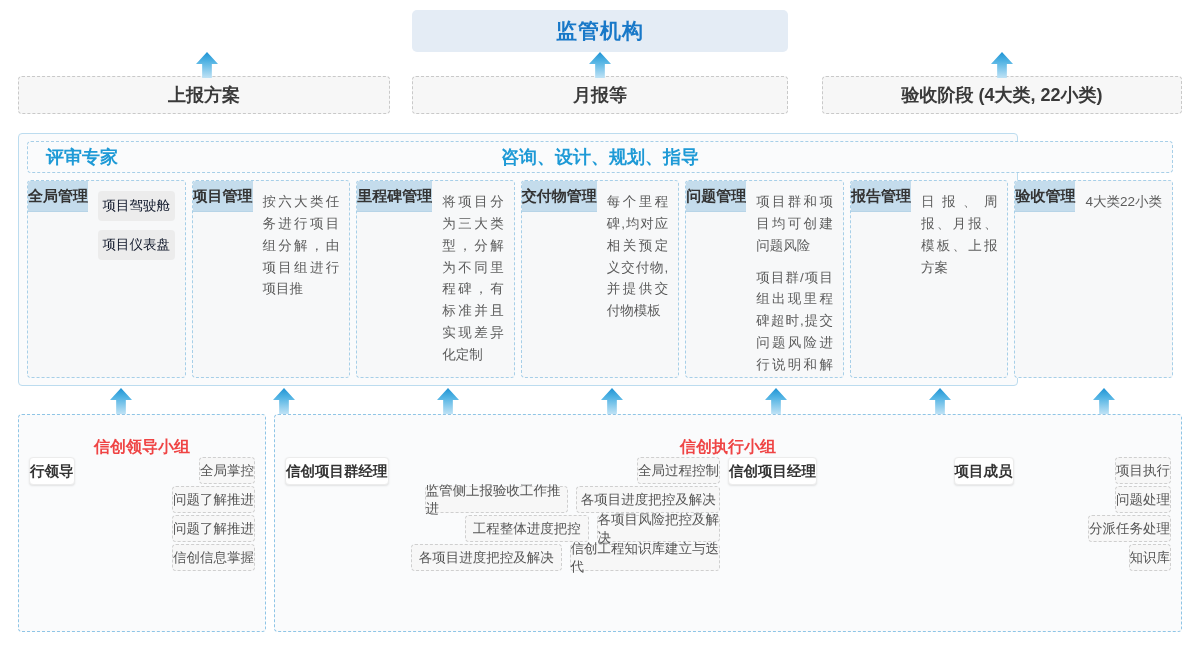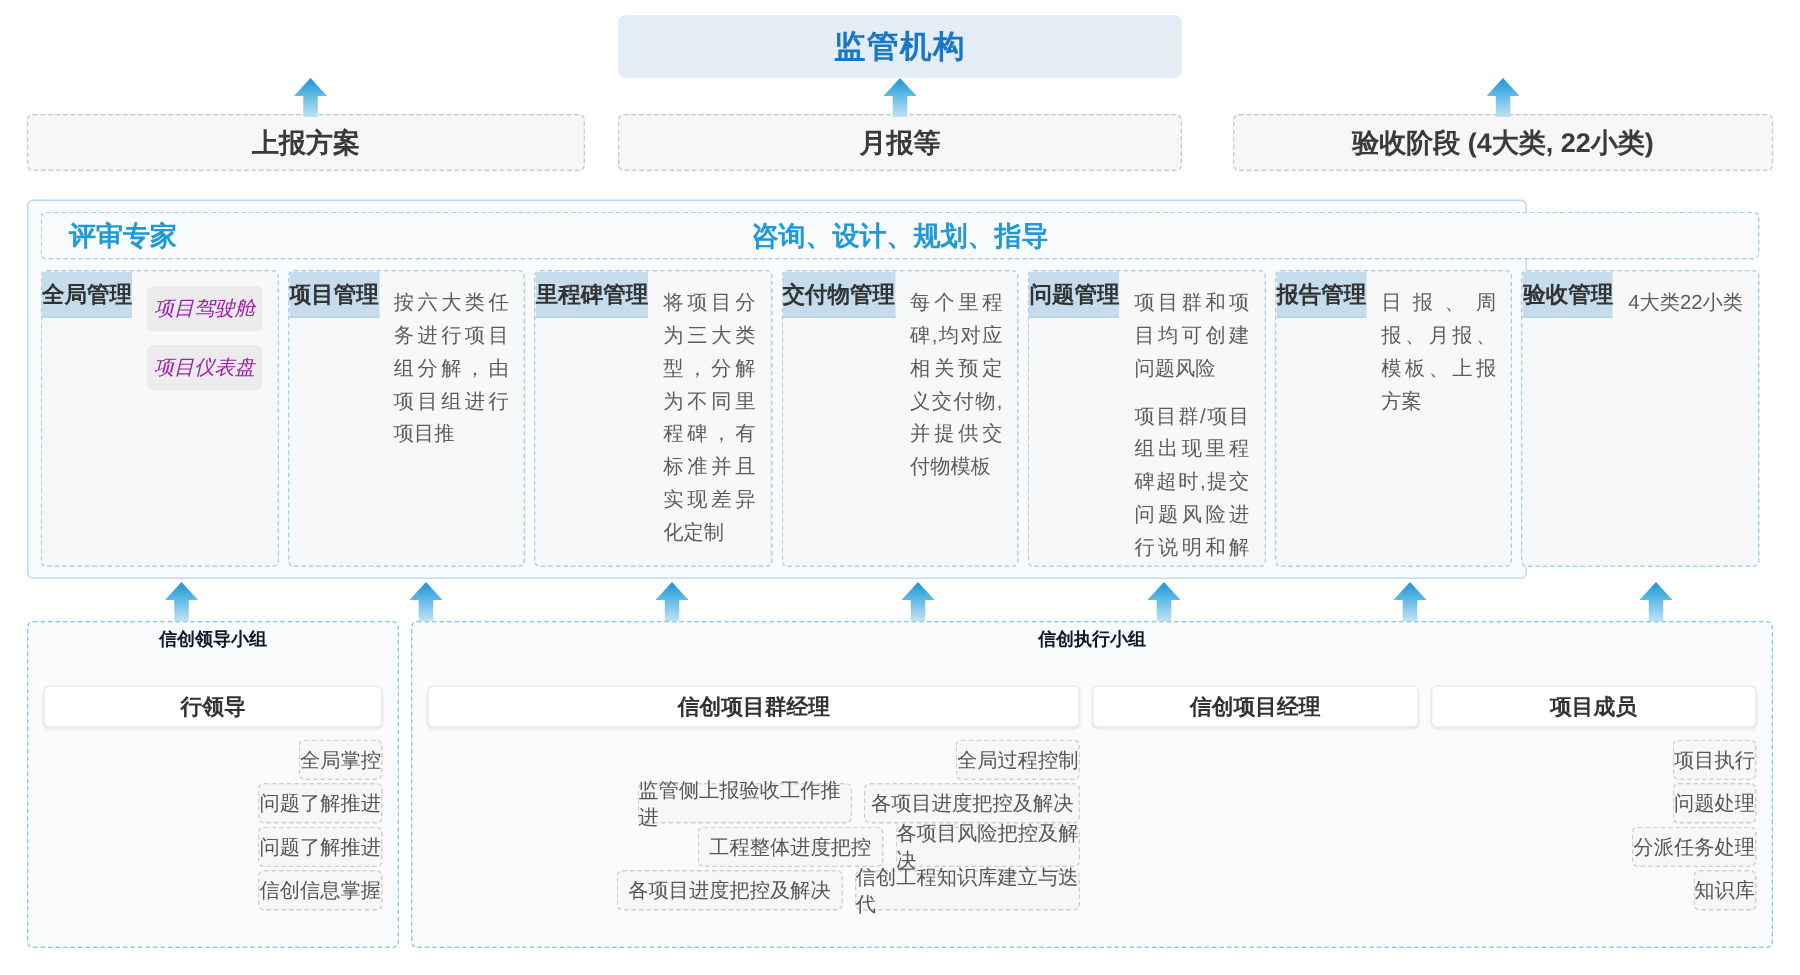--- a/index.html
+++ b/index.html
@@ -79,38 +79,38 @@
   .col-body { flex: 1; padding: 10px 10px 6px 10px; }
   .col-para {
     font-size: 13.5px; color: #5c5c5c; line-height: 1.62;
     text-align: justify; text-justify: inter-ideograph;
     margin-bottom: 10px;
   }
   .col-para:last-child { margin-bottom: 0; }
   .chip {
     background: #ececec; border-radius: 4px;
     height: 30px; display: flex; align-items: center; justify-content: center;
-    font-size: 13.5px; color: #a21caf; margin-bottom: 9px; font-style: italic;
+    font-size: 13.5px; color: #0f172a; margin-bottom: 9px;
   }
 
   
   #bottom { position: absolute; left: 18px; top: 414px; width: 1164px; height: 218px; }
   .group {
     position: absolute; top: 0; height: 218px;
     border: 1px dashed #8fc5e6; border-radius: 4px; background: #fafbfc;
   }
   #group-lead { left: 0;    width: 248px; }
   #group-exec { left: 256px; width: 908px; }
   .group-title {
-    position: absolute; left: 0; right: 0; top: 3px;
-    text-align: center; color: #0f172a; font-size: 12px; font-weight: bold;
+    position: absolute; left: 0; right: 0; top: 22px;
+    text-align: center; color: #ef4444; font-size: 16px; font-weight: bold;
   }
   .grid { position: absolute; left: 10px; right: 10px; top: 42px; bottom: 10px;
           display: flex; gap: 8px; }
-  .lane { display: flex; flex-direction: column; }
+  .lane { display: flex; flex-direction: row; }
   .lane-head {
     height: 28px; background: #ffffff; border-radius: 4px;
     border: 1px solid #ececec;
     box-shadow: 0 1px 2px rgba(0,0,0,0.10);
     display: flex; align-items: center; justify-content: center;
     font-size: 14.5px; font-weight: bold; color: #333;
     margin-bottom: 8px;
   }
   .lane-body { flex: 1; display: flex; flex-direction: column; gap: 2px; align-items: flex-end; }
   .lane-row { display: flex; gap: 8px; }

